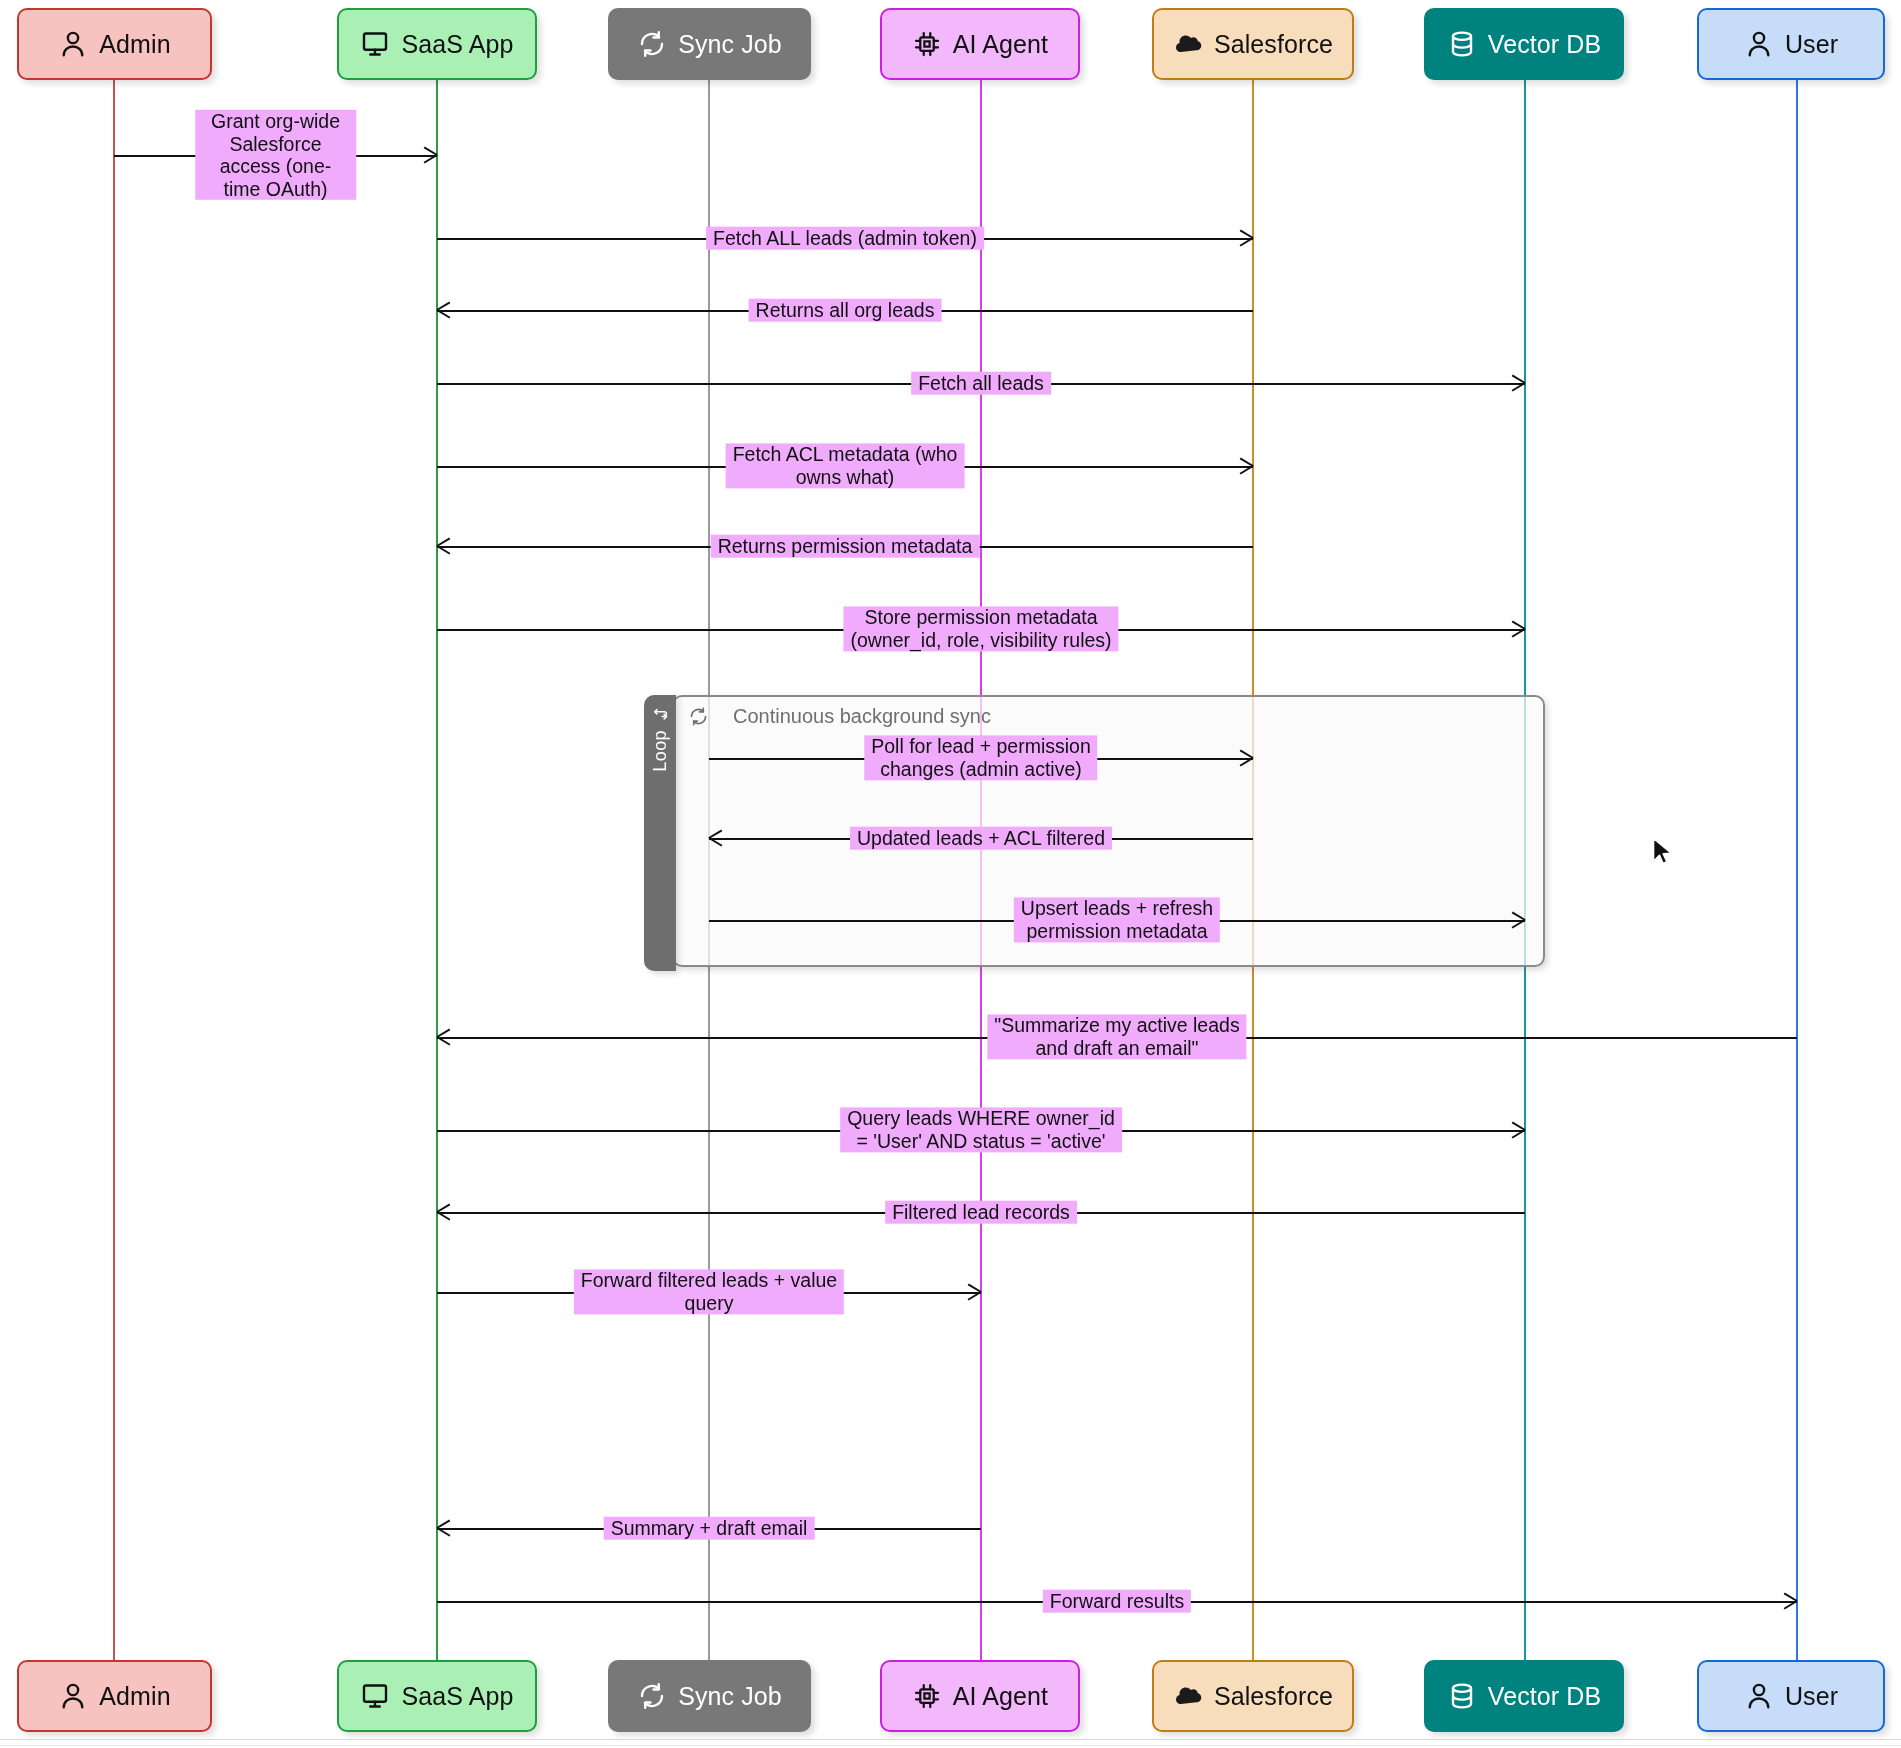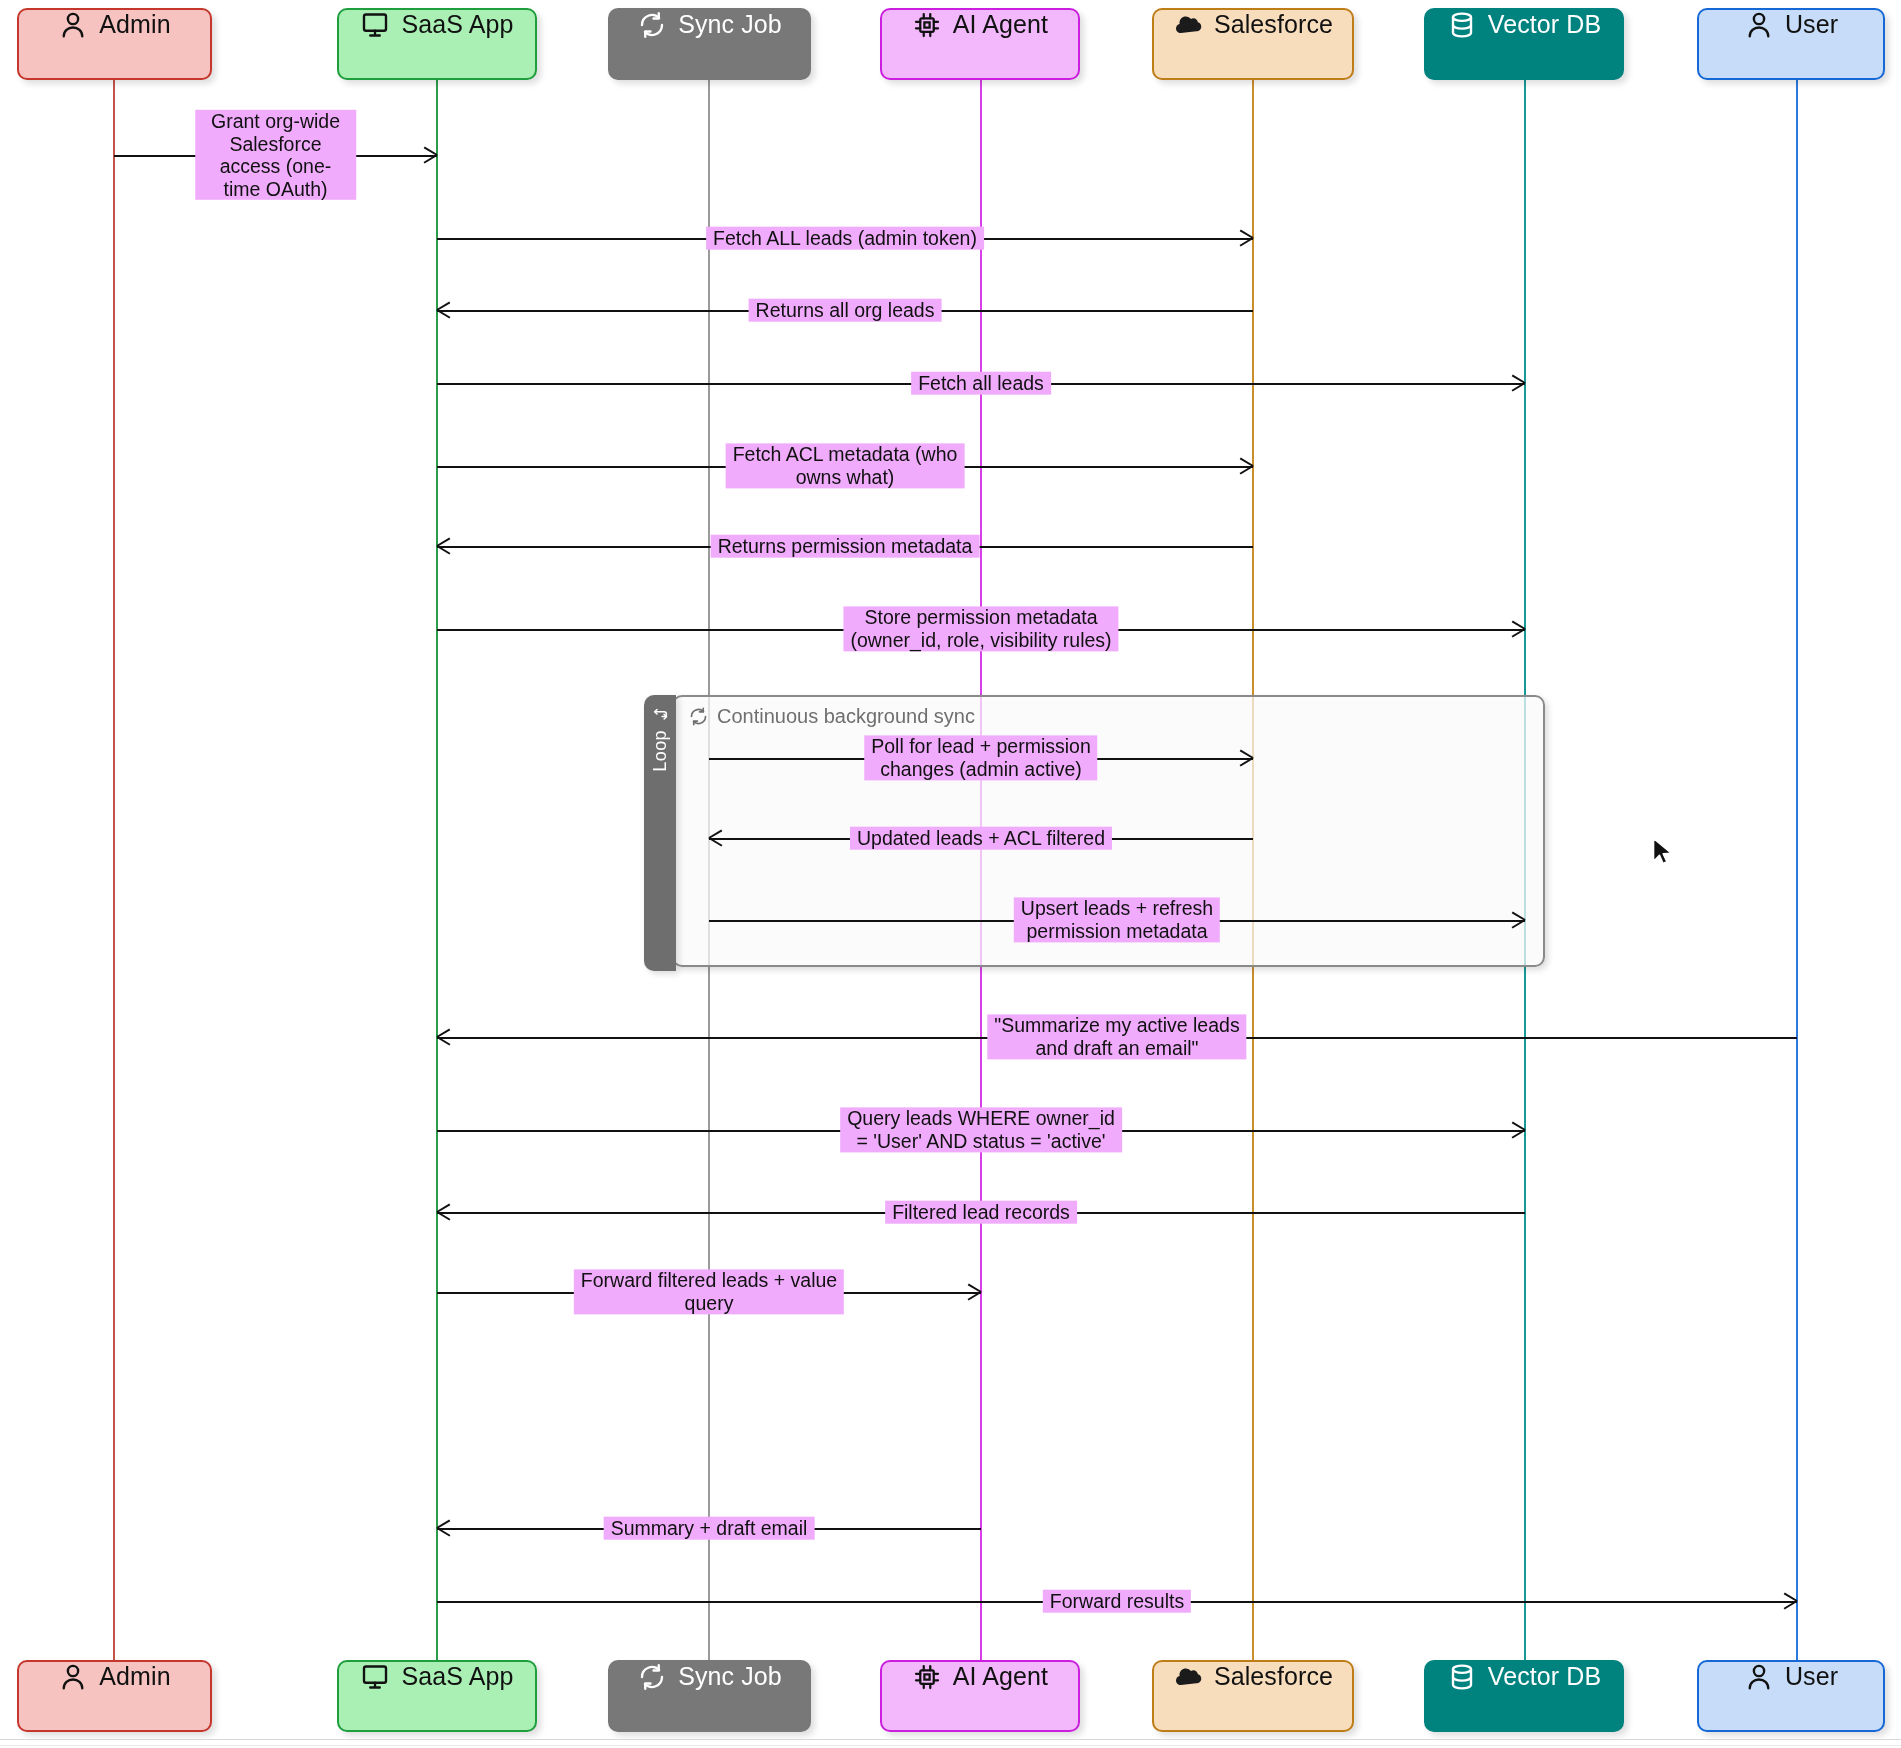--- a/index.html
+++ b/index.html
@@ -1,21 +1,21 @@
 <!DOCTYPE html>
 <html><head>
 <meta charset="utf-8">
 <style>
   html,body{margin:0;padding:0;background:#ffffff;}
   body{font-family:"Liberation Sans","DejaVu Sans",sans-serif;}
   #stage{position:relative;width:1901px;height:1748px;background:#fff;overflow:hidden;}
 
   
   .pbox{position:absolute;box-sizing:border-box;border-radius:10px;border-width:2px;border-style:solid;
-        display:flex;align-items:flex-start;justify-content:center;gap:11px;
+        display:flex;align-items:center;justify-content:center;gap:11px;
         box-shadow:4px 4px 6px rgba(0,0,0,.13);}
   .pbox .plabel{font-size:25px;letter-spacing:.1px;white-space:nowrap;}
   .pbox .picon{display:flex;align-items:center;justify-content:center;width:30px;height:30px;}
   .pbox .picon svg{width:30px;height:30px;display:block;}
 
   
   .lifeline{position:absolute;width:2px;}
 
   
   .msg{position:absolute;height:0;}
@@ -54,21 +54,21 @@
   
   .fragment{position:absolute;box-sizing:border-box;border:2.4px solid #8a8a8a;border-radius:10px;
             background:rgba(250,250,250,.72);box-shadow:3px 3px 6px rgba(0,0,0,.14);}
   .fragtab{position:absolute;left:-30px;top:-2px;width:32px;box-sizing:border-box;
            background:#6e6e6e;border-radius:10px 0 0 10px;
            display:flex;flex-direction:column;align-items:center;justify-content:flex-start;
            padding-top:10px;gap:6px;box-shadow:3px 3px 6px rgba(0,0,0,.14);}
   .fragtab .tabtext{writing-mode:vertical-rl;transform:rotate(180deg);color:#fff;font-size:18px;
            letter-spacing:.4px;}
   .fragtab .tabicon svg{width:19px;height:19px;display:block;}
-  .fragtitle{position:absolute;left:14px;top:8px;display:flex;align-items:center;gap:8px;
+  .fragtitle{position:absolute;left:14px;top:8px;display:flex;align-items:center;gap:24px;
              color:#6f6f6f;font-size:20px;}
   .fragtitle svg{width:21px;height:21px;display:block;}
 
   
   .cursor{position:absolute;width:26px;height:32px;}
   .bottomrule{position:absolute;left:0;width:1901px;height:0;border-top:1.5px solid #d8d8d8;}
   .bottomrule2{position:absolute;left:0;width:1901px;height:0;border-top:1.5px solid #e9e9e9;}
 </style>
 </head>
 <body>

